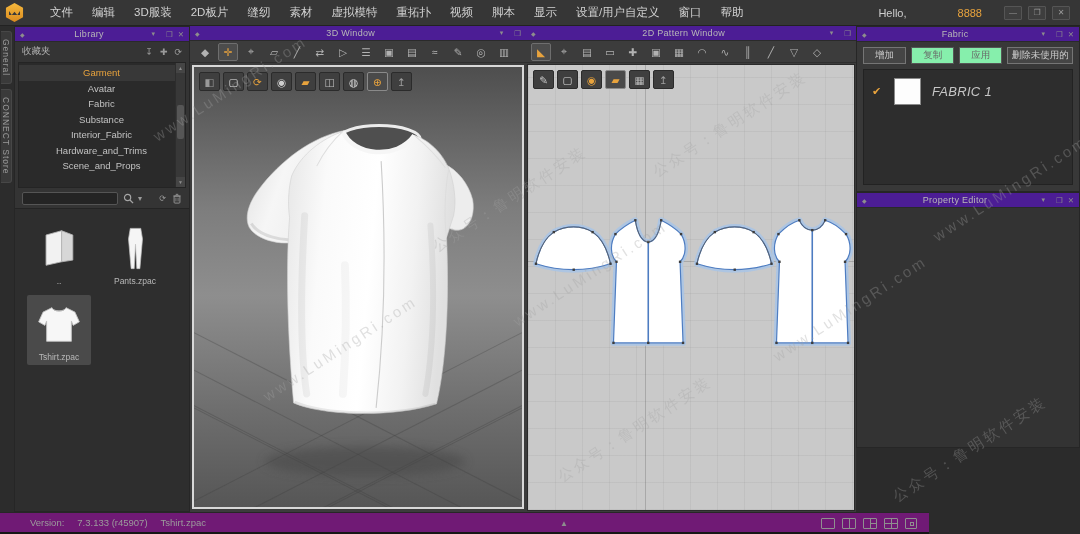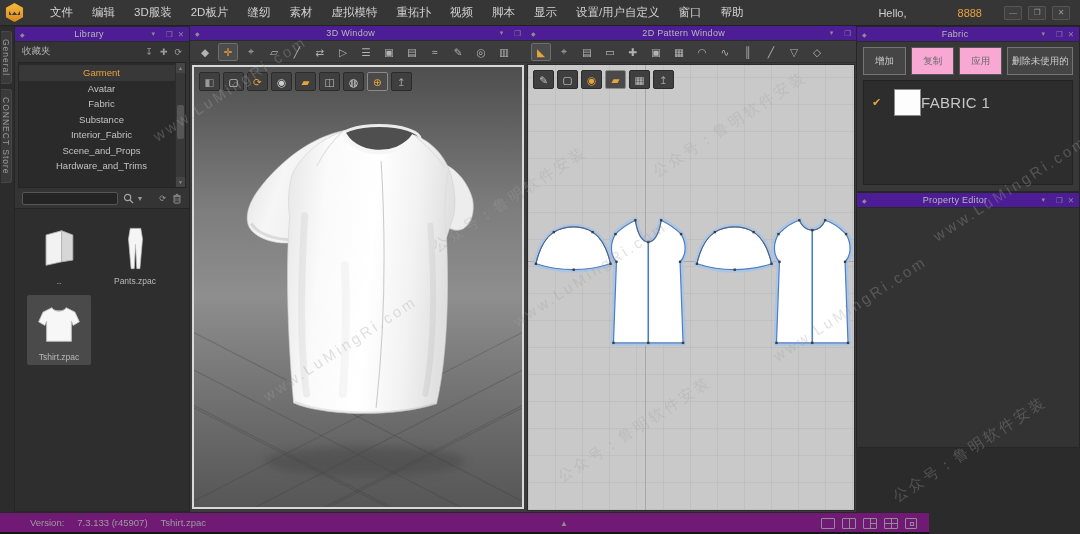--- a/index.html
+++ b/index.html
@@ -85,29 +85,29 @@
   .vp-tool { width:21px; height:19px; display:flex; align-items:center; justify-content:center;
     font-size:10.5px; background:#3f3f3f; border:1px solid #2b2b2b; border-radius:2px; color:#b5b5b5; }
   .vp-tool.active { border-color:#8a8a8a; background:#4a4a4a; }
   .scene-svg { position:absolute; inset:0; width:100%; height:100%; }
   .grid-dark-v { position:absolute; top:0; bottom:0; width:1px; background:rgba(0,0,0,0.16); }
   .grid-dark-h { position:absolute; left:0; right:0; height:1px; background:rgba(0,0,0,0.16); }
   
   #fabric-panel { position:absolute; left:856px; top:26px; width:224px; height:166px;
     background:#383838; border:1px solid #262626; display:flex; flex-direction:column; }
   #fabric-buttons { display:flex; gap:5px; padding:5px 6px 4px 6px; }
-  .fbtn { flex:1; height:28px; font-size:9.5px; display:flex; align-items:center; justify-content:center;
+  .fbtn { flex:1; height:17px; font-size:9.5px; display:flex; align-items:center; justify-content:center;
     background:#454545; border:1px solid #757575; border-radius:0; color:#cccccc; white-space:nowrap; }
   .fbtn.wide { flex:1.55; }
-  .fbtn.disabled { background:#f9a8d4; border-color:#565656; color:#686868; }
+  .fbtn.disabled { background:#86efac; border-color:#565656; color:#686868; }
   #fabric-list { flex:1; margin:1px 6px 6px 6px; background:#2d2d2d; border:1px solid #222; padding:8px 8px; }
   .fabric-item { display:flex; align-items:center; }
   .fabric-check { color:#e8a33d; font-size:11px; width:22px; }
   .fabric-swatch { width:27px; height:27px; background:#fdfdfd; border:1px solid #8a8a8a; }
-  .fabric-label { font-size:15px; color:#c6c6c6; letter-spacing:.3px; }
+  .fabric-label { font-size:13px; color:#c6c6c6; margin-left:11px; letter-spacing:.3px;font-style:italic; }
   #prop-panel { position:absolute; left:856px; top:192px; width:224px; height:256px;
     background:#353535; border:1px solid #262626; display:flex; flex-direction:column; }
   #prop-body { flex:1; background:#333; }
   
   #statusbar { position:absolute; left:0; top:512px; width:929px; height:22px;
     background:#701a75; border-top:1px solid #272727; border-bottom:2px solid #161616;
     display:flex; align-items:center; font-size:9.5px; color:#9c9c9c; }
   #status-left { display:flex; gap:13px; margin-left:30px; }
   #status-expand { position:absolute; left:560px; top:0; height:20px; display:flex; align-items:center;
     color:#8d8d8d; font-size:8px; }
@@ -178,22 +178,22 @@
           <span class="mini">⟳</span>
         </span>
     </div>
     <div id="lib-list-wrap">
       <div id="lib-list">
           <div class="lib-item selected">Garment</div>
           <div class="lib-item">Avatar</div>
           <div class="lib-item">Fabric</div>
           <div class="lib-item">Substance</div>
           <div class="lib-item">Interior_Fabric</div>
+          <div class="lib-item">Hardware_and_Trims</div>
           <div class="lib-item">Scene_and_Props</div>
-          <div class="lib-item">Hardware_and_Trims</div>
         </div>
       <div class="vscroll">
         <div class="sb-btn">▲</div>
         <div class="sb-thumb"></div>
         <div class="sb-btn bottom">▼</div>
       </div>
     </div>
     <div id="lib-search-row">
       <input id="lib-search-input" placeholder="" style="">
       <span id="lib-search-icons" style="display:flex;gap:4px;">

